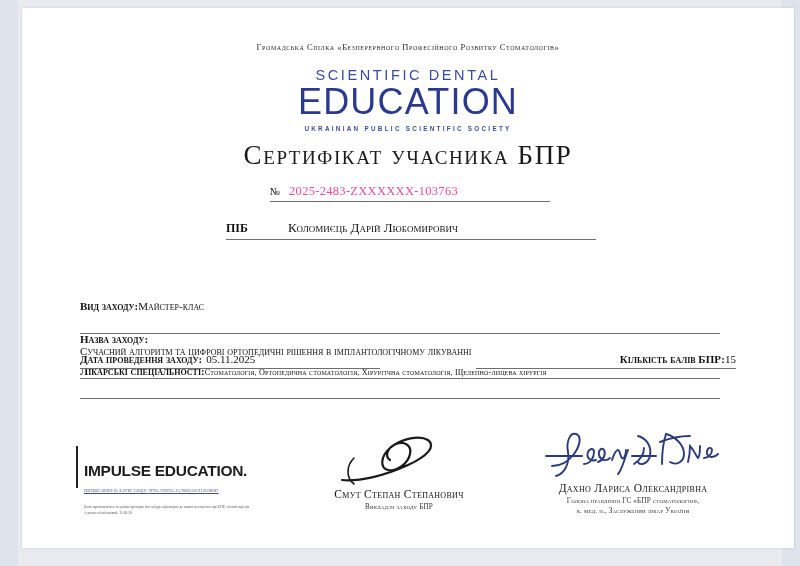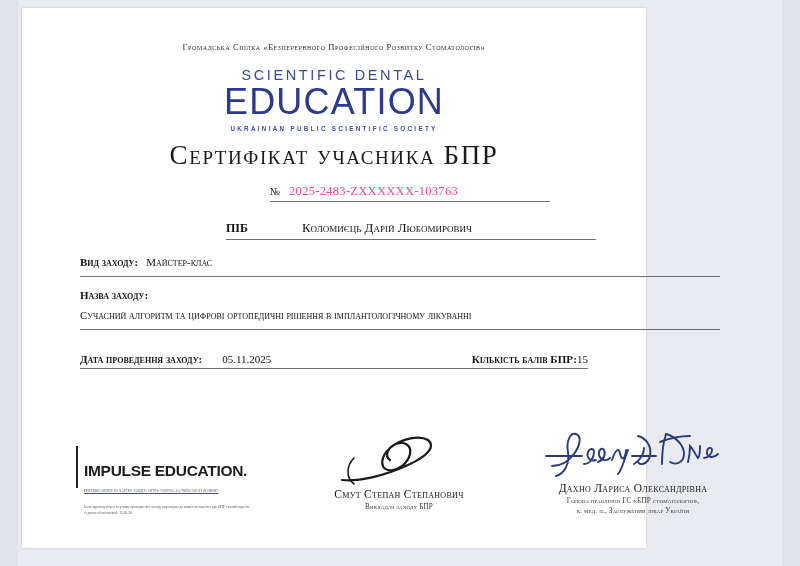--- a/index.html
+++ b/index.html
@@ -19,21 +19,21 @@
   .band-left, .band-right {
     position: absolute; top: 0; bottom: 0;
     background: #dfe3ec;
   }
   .band-left { left: 0; width: 18px; }
   .band-right { right: 0; width: 18px; }
 
   .sheet {
     position: absolute;
     left: 22px; top: 8px;
-    width: 624px; height: 540px;
+    width: 772px; height: 540px;
     background: #ffffff;
     box-shadow: 0 0 2px rgba(0,0,0,0.18);
   }
   .sheet-inner {
     position: relative;
     width: 100%; height: 100%;
     padding: 0;
   }
 
   
@@ -124,21 +124,21 @@
   
   .name-row {
     position: absolute;
     top: 212px;
     left: 204px;
     width: 370px;
     border-bottom: 1px solid #6f6f6f;
     padding-bottom: 3px;
     display: flex;
     align-items: baseline;
-    gap: 25px;
+    gap: 11px;
   }
   .name-label {
     font-family: "Liberation Serif", serif;
     font-size: 12px;
     color: #111;
     font-variant: small-caps;
     font-weight: 700;
   }
   .name-value {
     font-family: "Liberation Serif", serif;
@@ -147,24 +147,24 @@
     font-variant: small-caps;
     margin-left: 29px;
   }
 
   
   .field-row {
     position: absolute;
     left: 58px;
     width: 640px;
     border-bottom: 1px solid #6f6f6f;
-    padding-bottom: 8px;
+    padding-bottom: 21px;
     display: flex;
     align-items: baseline;
-    gap: 8px;
+    margin-top: 44px;
   }
   .field-label {
     font-family: "Liberation Serif", serif;
     font-size: 11px;
     color: #111;
     font-variant: small-caps;
     font-weight: 700;
     white-space: nowrap;
   }
   .field-value {
@@ -184,21 +184,21 @@
   
   .split-left {
     position: absolute;
     top: 345px;
     left: 58px;
     width: 300px;
     border-bottom: 1px solid #6f6f6f;
     padding-bottom: 3px;
     display: flex;
     align-items: baseline;
-    gap: 20px;
+    gap: 4px;
   }
   .split-right {
     position: absolute;
     top: 345px;
     right: 58px;
     width: 260px;
     border-bottom: 1px solid #6f6f6f;
     padding-bottom: 3px;
     display: flex;
     align-items: baseline;
@@ -319,20 +319,24 @@
       <div class="field-row row-type">
         <span class="field-label">Вид заходу:</span>
         <span class="field-value">Майстер-клас</span>
       </div>
 
       <div class="field-row row-title">
         <span class="field-label">Назва заходу:</span>
         <span class="field-value">Сучасний алгоритм та цифрові ортопедичні рішення в імплантологічному лікуванні</span>
       </div>
 
+      <div class="field-row row-spec">
+        <span class="field-label">Лікарські спеціальності:</span>
+        <span class="field-value small">Стоматологія, Ортопедична стоматологія, Хірургічна стоматологія, Щелепно-лицева хірургія</span>
+      </div>
 
       <div class="split-left">
         <span class="field-label">Дата проведення заходу:</span>
         <span class="field-value">05.11.2025</span>
       </div>
 
       <div class="split-right">
         <span class="field-label">Кількість балів БПР:</span>
         <span class="field-value">15</span>
       </div>

